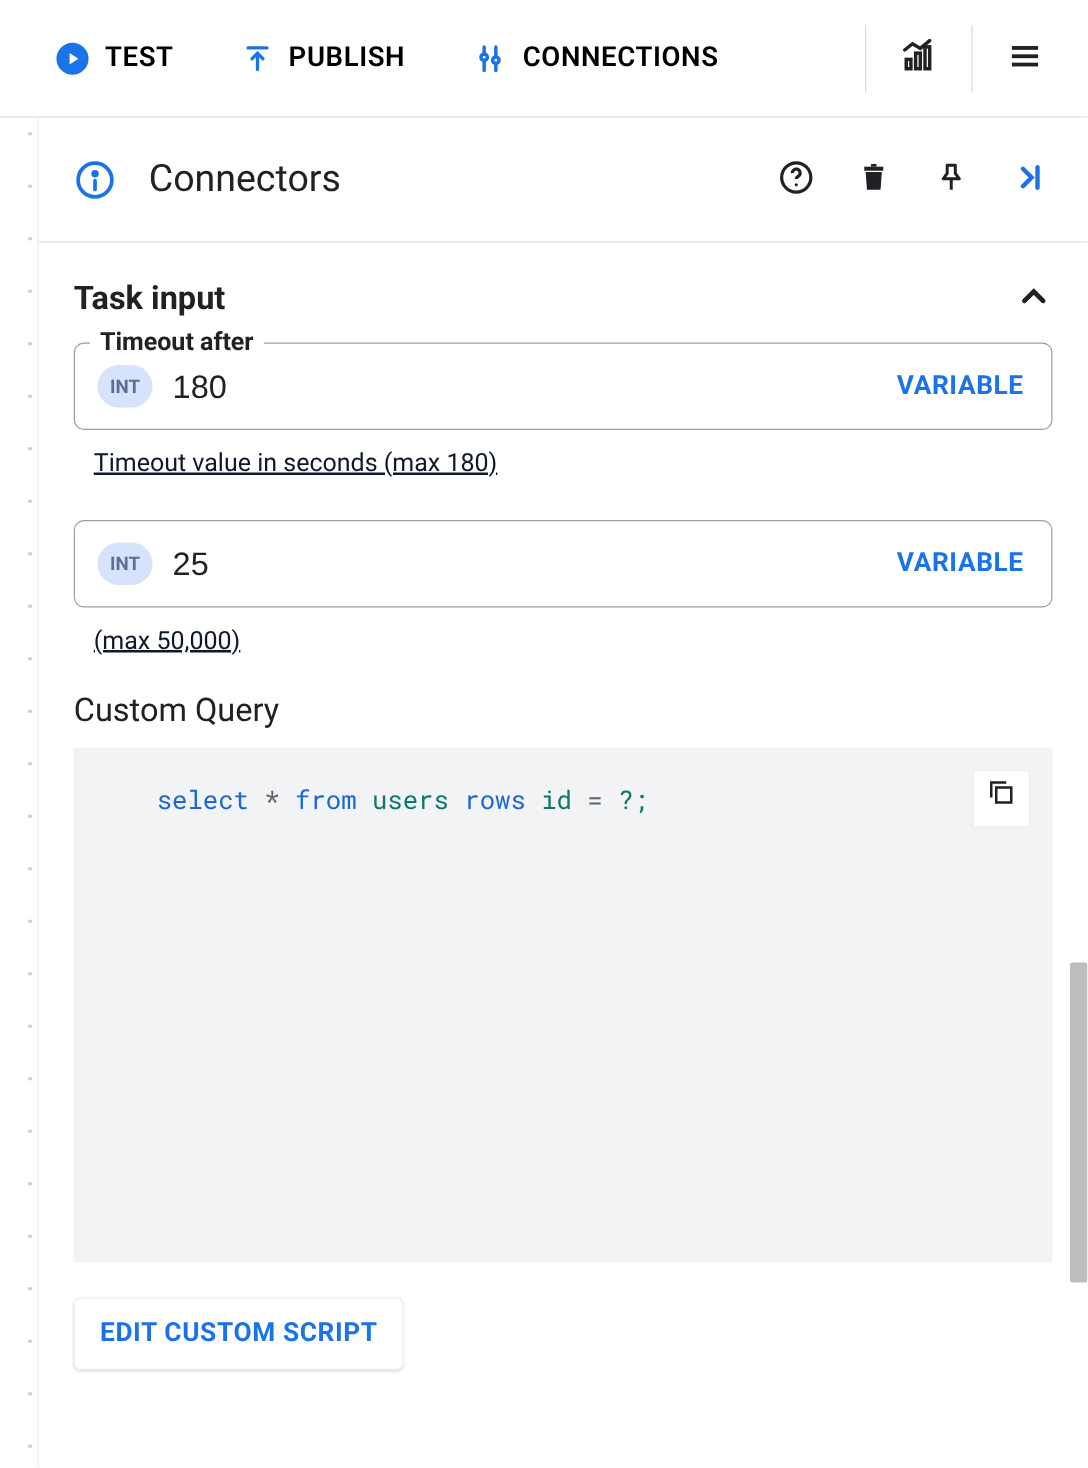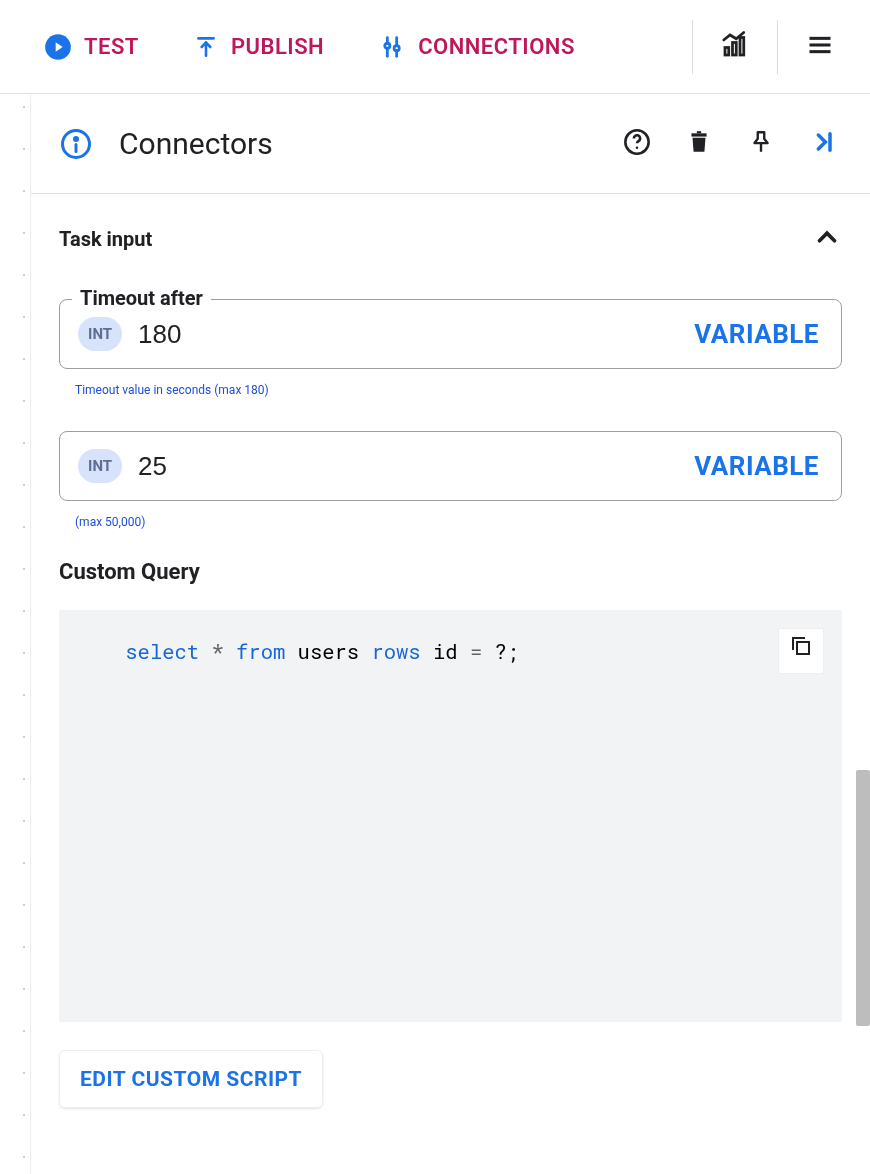--- a/index.html
+++ b/index.html
@@ -6,21 +6,21 @@
   html, body { margin:0; padding:0; font-family: 'Segoe UI', Roboto, Arial, sans-serif; background:#fff; color:#202124; }
   .app { width:870px; height:1174px; position:relative; overflow:hidden; }
 
   
   .toolbar {
     height:94px; display:flex; align-items:center; padding:0 26px;
     border-bottom:1px solid #e0e0e0;
   }
   .tb-btn {
     display:flex; align-items:center; gap:12px;
-    color:#be185d; font-weight:600; font-size:22px; letter-spacing:0.5px;
+    color:#000000; font-weight:600; font-size:22px; letter-spacing:0.5px;
     padding:10px 18px; border-radius:6px; cursor:pointer;
     margin-right:18px;
   }
   .tb-icon { display:inline-flex; align-items:center; justify-content:center; }
   .vsep { width:1px; height:54px; background:#dadce0; margin:0 18px; }
   .tb-right { margin-left:auto; display:flex; align-items:center; }
   .toolbar-plain { display:flex; align-items:center; justify-content:center; width:48px; height:48px; cursor:pointer; }
 
   
   .rail { position:absolute; left:10px; top:94px; bottom:0; width:16px;
@@ -43,49 +43,49 @@
     content:""; position:absolute; width:3px; height:10px; background:#1a73e8; border-radius:2px;
     bottom:3px; left:50%; transform:translateX(-50%);
   }
   .panel-title { font-size:30px; color:#202124; font-weight:400; }
   .panel-actions { margin-left:auto; display:flex; align-items:center; gap:28px; }
   .pact { width:34px; height:34px; display:flex; align-items:center; justify-content:center; cursor:pointer; }
 
   
   .section { padding:24px 28px 24px 28px; }
   .section-header { display:flex; align-items:center; justify-content:space-between; padding:4px 0 12px 0; }
-  .section-title { font-size:20px; font-weight:700; color:#202124; }
-
-  
-  .ofield { position:relative; border:1px solid #9e9e9e; border-radius:8px; margin-top:31px; padding:0 18px; height:70px;
+  .section-title { font-size:26px; font-weight:700; color:#202124; }
+
+  
+  .ofield { position:relative; border:1px solid #9e9e9e; border-radius:8px; margin-top:6px; padding:0 18px; height:70px;
             display:flex; align-items:center; }
   .ofield .legend {
     position:absolute; top:-14px; left:12px; background:#fff; padding:0 8px;
     font-size:20px; font-weight:700; color:#202124;
   }
   .ofield .legend::before{
     content:""; position:absolute; left:-12px; top:12px; width:10px; height:2px;
   }
   .int-chip {
     background:#d7e2fb; color:#5f6e94; font-weight:700; font-size:15px;
     height:34px; min-width:44px; border-radius:17px; display:flex; align-items:center; justify-content:center;
     padding:0 10px; margin-right:14px;
   }
   .ofield input {
     border:none; outline:none; font-size:26px; color:#202124; flex:1; background:transparent; height:100%;
   }
-  .var-btn { color:#1a73e8; font-weight:700; font-size:26px; letter-spacing:0.5px; cursor:pointer; padding:6px 4px; }
-  .helper { color:#1d4ed8; font-size:12px; margin:14px 0 6px 16px; }
-  .subhead { font-size:22px; font-weight:700; margin-top:30px; margin-bottom:26px; }
+  .var-btn { color:#1a73e8; font-weight:700; font-size:21px; letter-spacing:0.5px; cursor:pointer; padding:6px 4px; }
+  .helper { color:#0f172a; font-size:20px; margin:14px 0 6px 16px;text-decoration:underline; }
+  .subhead { font-size:26px; font-weight:400; margin-top:30px; margin-bottom:14px; }
 
   
   .codebox { position:relative; background:#f1f3f4; border-radius:2px; height:412px; padding:26px 28px;
              font-family: "Roboto Mono", Menlo, Consolas, monospace; font-size:20.5px; color:#202124; line-height:1.6; }
   .tok-kw { color:#1967d2; }
-  .tok-id { color:#000000; }
+  .tok-id { color:#0f766e; }
   .tok-op { color:#5f6368; }
   .copy-btn {
     position:absolute; top:18px; right:18px; width:46px; height:46px; background:#fff; border:1px solid #eee;
     display:flex; align-items:center; justify-content:center; cursor:pointer; border-radius:2px;
   }
 
   
   .flat-btn {
     display:inline-flex; align-items:center; justify-content:center;
     border:1px solid #eceff1; border-radius:6px; padding:16px 20px;

